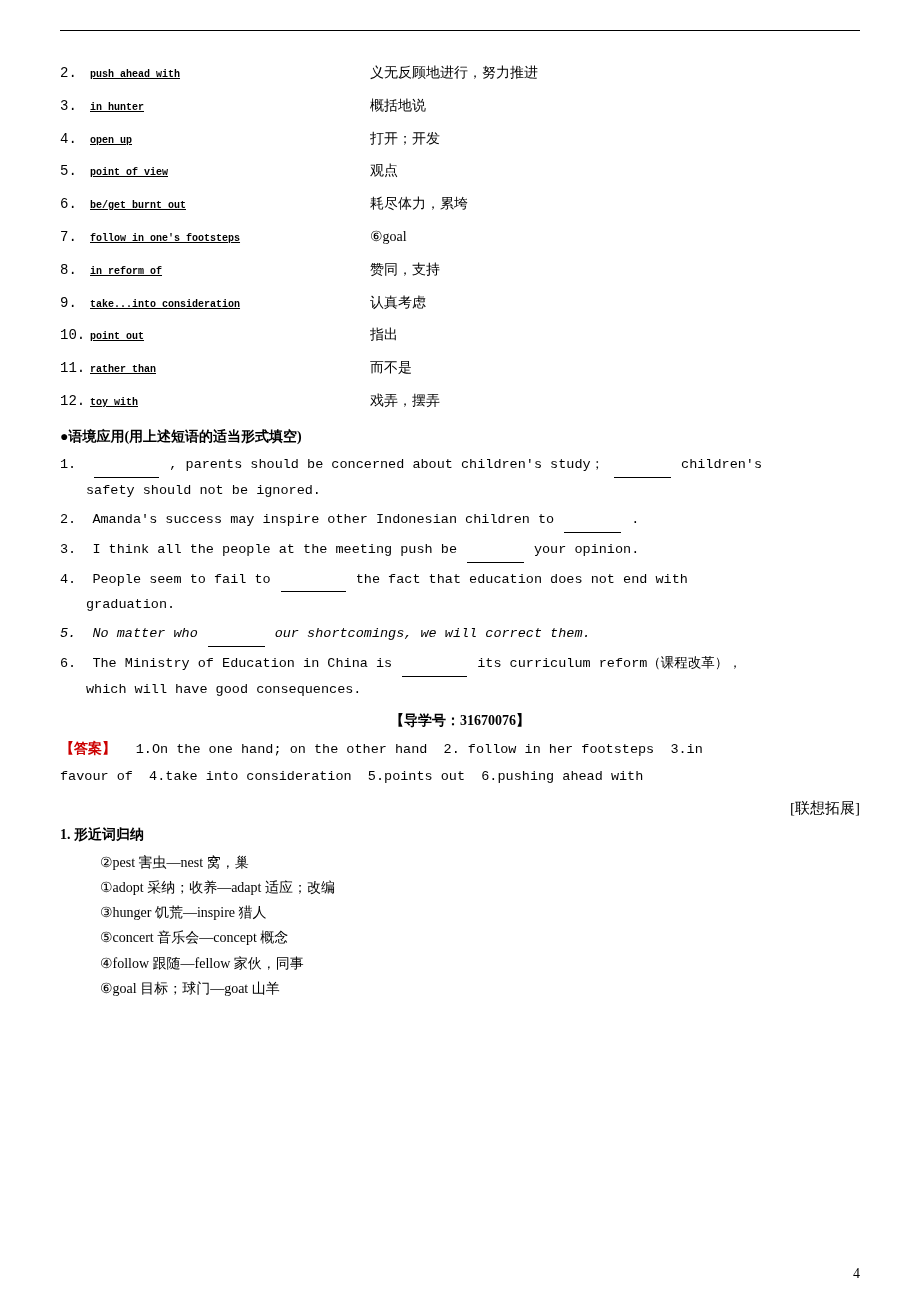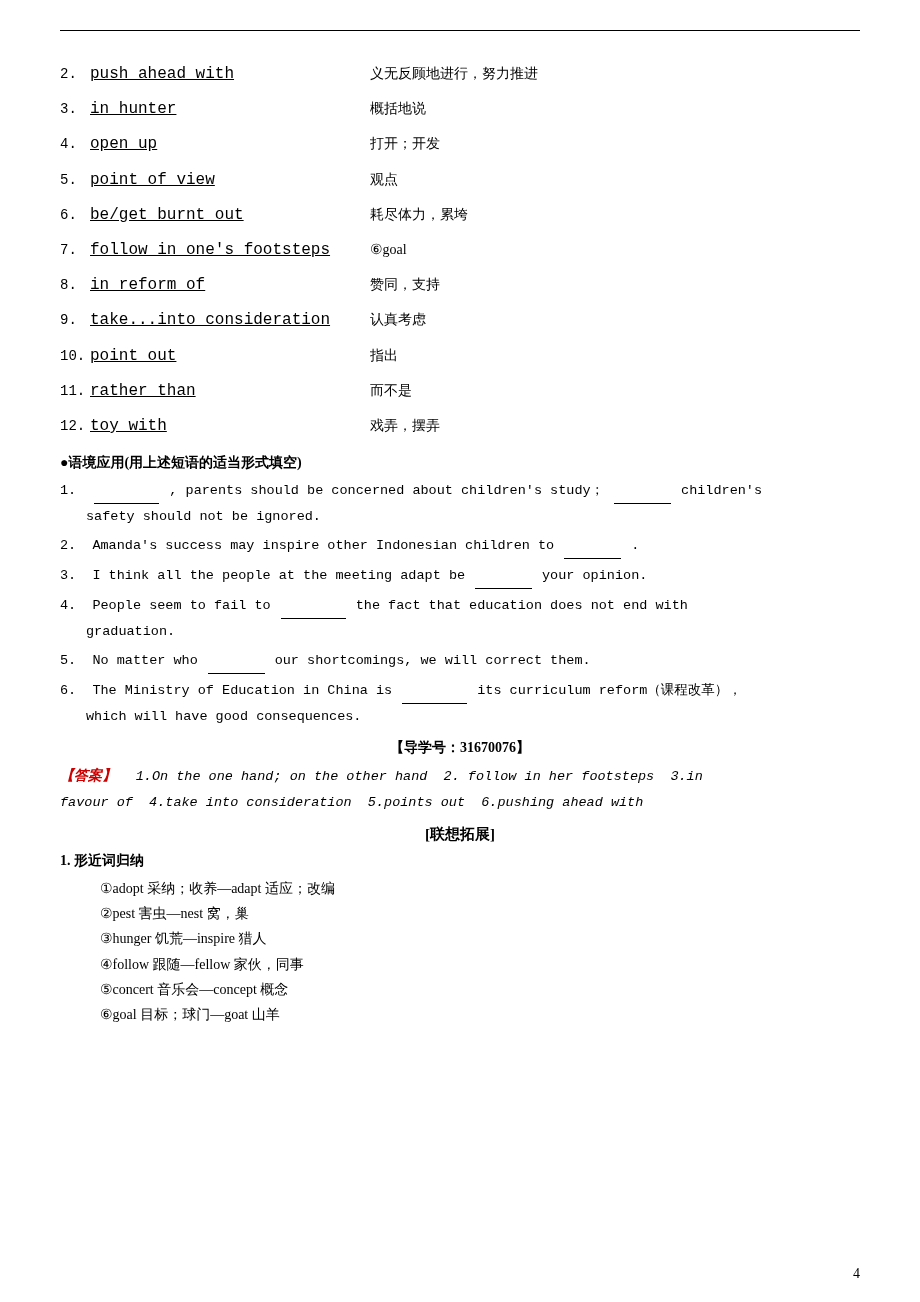--- a/index.html
+++ b/index.html
@@ -34,22 +34,23 @@
       line-height: 1.7;
     }
     .phrase-num {
       min-width: 30px;
       font-family: "Courier New", monospace;
       font-size: 14px;
     }
     .phrase-en {
       min-width: 280px;
       font-family: "Courier New", monospace;
-      font-size: 16px;
+      font-size: 10px;
       text-decoration: underline;
+      font-weight: bold;
     }
     .phrase-zh {
       font-family: "SimSun", serif;
       font-size: 14px;
     }
     .section-header {
       font-size: 14px;
       font-weight: bold;
       margin: 14px 0 8px 0;
       font-family: "SimSun", serif;
@@ -68,32 +69,31 @@
       text-align: center;
       font-size: 14px;
       font-family: "SimSun", serif;
       margin: 10px 0 6px 0;
       font-weight: bold;
     }
     .answer-section {
       font-size: 14px;
       line-height: 1.8;
       margin-bottom: 0;
-      font-style: italic;
     }
     .answer-label {
       color: #c00;
       font-weight: bold;
       font-family: "SimSun", serif;
     }
     .lianxiang-title {
-      text-align: center;
+      text-align: right;
       font-size: 15px;
       font-family: "SimSun", serif;
-      font-weight: bold;
+      font-weight: normal;
       margin: 10px 0 8px 0;
     }
     .lianxiang-sub {
       font-size: 14px;
       font-family: "SimSun", serif;
       font-weight: bold;
       margin-bottom: 6px;
     }
     .lianxiang-item {
       font-size: 14px;
@@ -194,34 +194,34 @@
 
     <div style="font-family:Liberation Mono, monospace;font-size:13.5px;line-height:1.7;margin-bottom:6px;">
       <span>2.&nbsp;</span>
       <span>Amanda's success may inspire other Indonesian children to </span>
       <span class="blank">&nbsp;&nbsp;&nbsp;&nbsp;&nbsp;&nbsp;&nbsp;</span>
       <span>.</span>
     </div>
 
     <div style="font-family:'Courier New',monospace;font-size:13.5px;line-height:1.7;margin-bottom:6px;">
       <span>3.&nbsp;</span>
-      <span>I think all the people at the meeting adapt be </span>
+      <span>I think all the people at the meeting push be </span>
       <span class="blank">&nbsp;&nbsp;&nbsp;&nbsp;&nbsp;&nbsp;&nbsp;</span>
       <span> your opinion.</span>
     </div>
 
     <div style="font-family:'Courier New',monospace;font-size:13.5px;line-height:1.7;margin-bottom:2px;">
       <span>4.&nbsp;</span>
       <span>People seem to fail to </span>
       <span class="blank">&nbsp;&nbsp;&nbsp;&nbsp;&nbsp;&nbsp;&nbsp;&nbsp;</span>
       <span> the fact that education does not end with</span>
     </div>
     <div class="ex-text-indent">graduation.</div>
 
-    <div style="font-family:'Courier New',monospace;font-size:13.5px;line-height:1.7;margin-bottom:6px;">
+    <div style="font-family:'Courier New',monospace;font-size:13.5px;line-height:1.7;margin-bottom:6px;font-style:italic;">
       <span>5.&nbsp;</span>
       <span>No matter who </span>
       <span class="blank">&nbsp;&nbsp;&nbsp;&nbsp;&nbsp;&nbsp;&nbsp;</span>
       <span> our shortcomings, we will correct them.</span>
     </div>
 
     <div style="font-family:'Courier New',monospace;font-size:13.5px;line-height:1.7;margin-bottom:2px;">
       <span>6.&nbsp;</span>
       <span>The Ministry of Education in China is </span>
       <span class="blank">&nbsp;&nbsp;&nbsp;&nbsp;&nbsp;&nbsp;&nbsp;&nbsp;</span>
@@ -234,21 +234,21 @@
 
   <div class="answer-section">
     <span class="answer-label">【答案】</span>
     <span style="font-family:'Courier New',monospace;font-size:13.5px;">&nbsp; 1.On the one hand; on the other hand&nbsp; 2. follow in her footsteps&nbsp; 3.in</span>
     <br>
     <span style="font-family:'Courier New',monospace;font-size:13.5px;padding-left:0;">favour of&nbsp; 4.take into consideration&nbsp; 5.points out&nbsp; 6.pushing ahead with</span>
   </div>
 
   <div class="lianxiang-title">[联想拓展]</div>
   <div class="lianxiang-sub">1. 形近词归纳</div>
+  <div class="lianxiang-item">②pest 害虫—nest 窝，巢</div>
   <div class="lianxiang-item">①adopt 采纳；收养—adapt 适应；改编</div>
-  <div class="lianxiang-item">②pest 害虫—nest 窝，巢</div>
   <div class="lianxiang-item">③hunger 饥荒—inspire 猎人</div>
+  <div class="lianxiang-item">⑤concert 音乐会—concept 概念</div>
   <div class="lianxiang-item">④follow 跟随—fellow 家伙，同事</div>
-  <div class="lianxiang-item">⑤concert 音乐会—concept 概念</div>
   <div class="lianxiang-item">⑥goal 目标；球门—goat 山羊</div>
 
   <div class="page-num">4</div>
 </div>
 
 </body></html>

